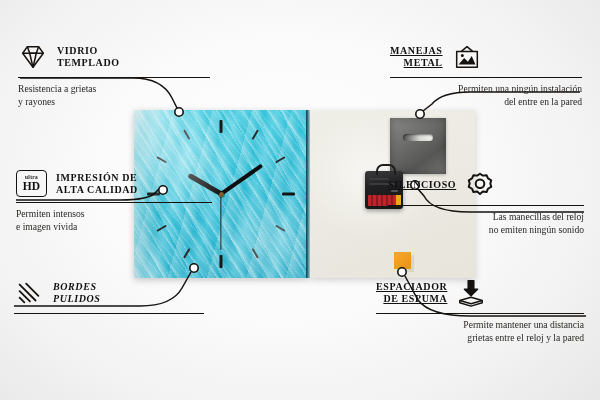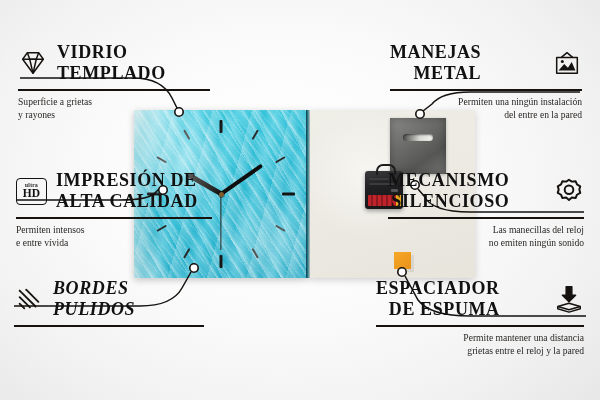--- a/index.html
+++ b/index.html
@@ -108,23 +108,23 @@
   }
 
   
   .callout { position: absolute; width: 210px; }
   .callout.left  { text-align: left; }
   .callout.right { text-align: right; }
   .c-head {
     display: flex; align-items: center; gap: 9px;
     justify-content: flex-start;
   }
-  .callout.right .c-head { justify-content: space-between; }
+  .callout.right .c-head { justify-content: flex-start; text-decoration: underline; }
   .c-title {
-    font-size: 18px; font-weight: 700; line-height: 1.18;
+    font-size: 10px; font-weight: 700; line-height: 1.18;
     letter-spacing: .6px; color: #111; text-transform: uppercase;
     font-family: "Liberation Serif", serif;
   }
   .c-rule { height: 1.4px; background: #15120f; margin: 5px 0 5px; }
   .c-desc {
     font-size: 9.6px; line-height: 1.32; color: #2a2724;
     font-family: "Liberation Serif", serif;
   }
   .ico { flex: 0 0 auto; width: 30px; height: 30px; display:block; }
 
@@ -209,40 +209,40 @@
           <path d="M12.5,12 L19.5,12"></path>
         </g>
       </svg>
       <div class="c-title">
         <div>VIDRIO</div>
         <div>TEMPLADO</div>
       </div>
     </div>
     <div class="c-rule"></div>
     <div class="c-desc">
-      <div>Superficie a grietas</div>
+      <div>Resistencia a grietas</div>
       <div>y rayones</div>
     </div>
   </div>
 
   <div class="callout left" style="left:16px; top:170px; width:196px;">
     <div class="c-head">
       <div class="hd-badge ico" style="height:25px;">
         <span class="u">ultra</span>
         <span class="h">HD</span>
       </div>
       <div class="c-title">
         <div>IMPRESIÓN DE</div>
         <div>ALTA CALIDAD</div>
       </div>
     </div>
     <div class="c-rule"></div>
     <div class="c-desc">
       <div>Permiten intensos</div>
-      <div>e entre vívida</div>
+      <div>e imagen vívida</div>
     </div>
   </div>
 
   <div class="callout left" style="left:14px; top:278px; width:190px;font-style:italic;">
     <div class="c-head">
       <svg class="ico" viewBox="0 0 32 32">
         <g fill="none" stroke="#15120f" stroke-width="1.9" stroke-linecap="round">
           <path d="M6,7 L23,24"></path>
             <path d="M6,14 L17,25"></path>
             <path d="M6,21 L11,26"></path>
@@ -275,21 +275,20 @@
     <div class="c-rule"></div>
     <div class="c-desc">
       <div>Permiten una ningún instalación</div>
       <div>del entre en la pared</div>
     </div>
   </div>
 
   <div class="callout right" style="left:388px; top:170px; width:196px;">
     <div class="c-head">
       <div class="c-title">
-        <div>MECANISMO</div>
         <div>SILENCIOSO</div>
       </div>
       <svg class="ico" viewBox="0 0 32 32">
         <g fill="none" stroke="#15120f" stroke-width="2.1" stroke-linejoin="round">
           <path d="M16,4 L19,6 L23,5.5 L24.5,9 L28,11 L27,14.5 L28,18 L24.5,20 L23,23.5 L19,23 L16,25.5 L13,23 L9,23.5 L7.5,20 L4,18 L5,14.5 L4,11 L7.5,9 L9,5.5 L13,6 Z"></path>
           <circle cx="16" cy="14.7" r="4.6"></circle>
         </g>
       </svg>
     </div>
     <div class="c-rule"></div>

